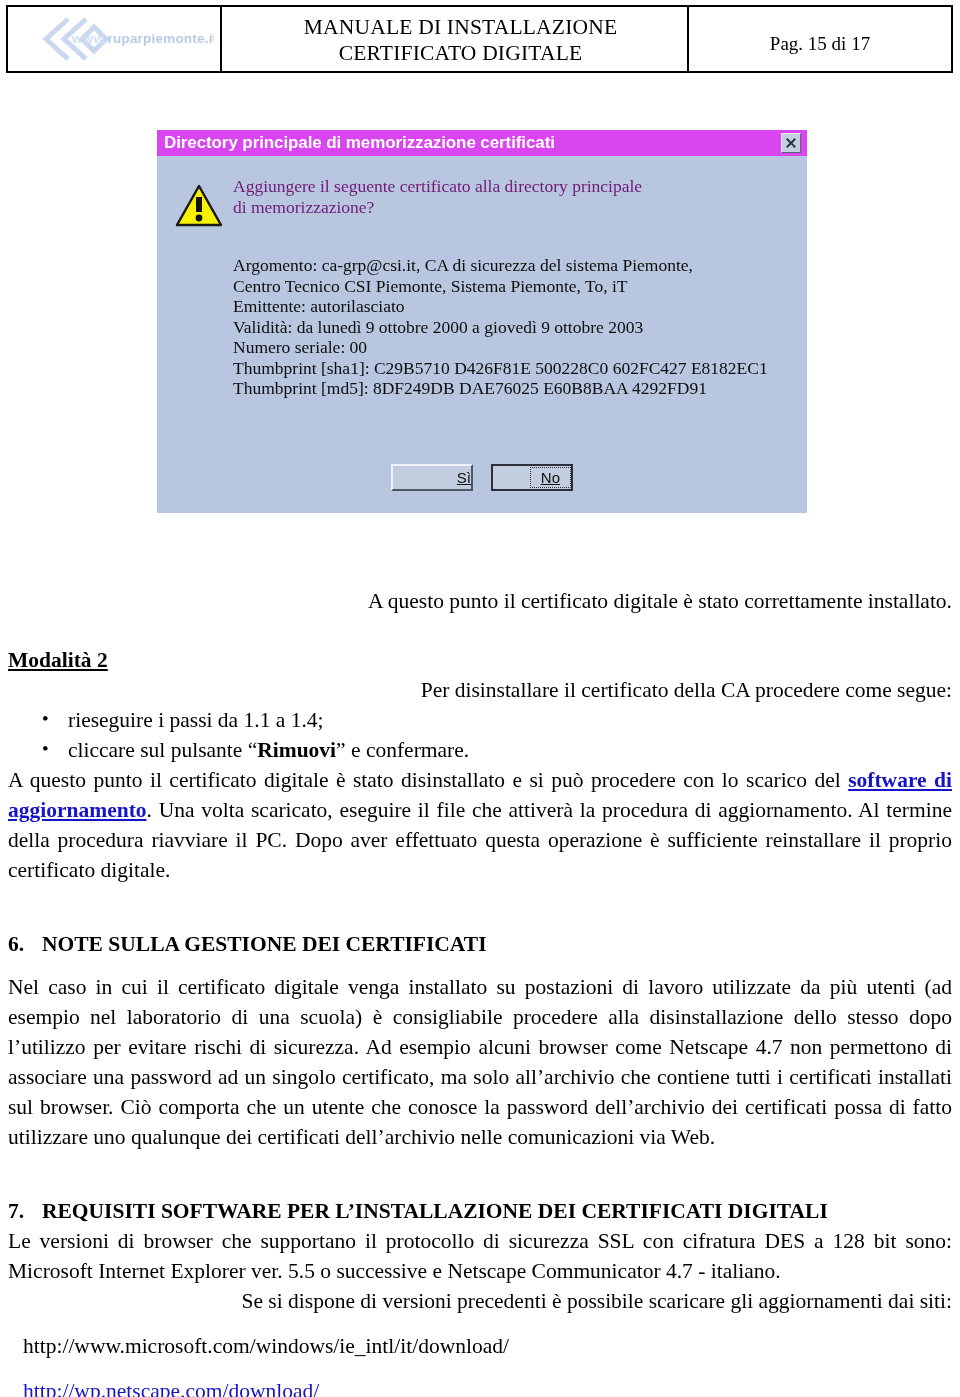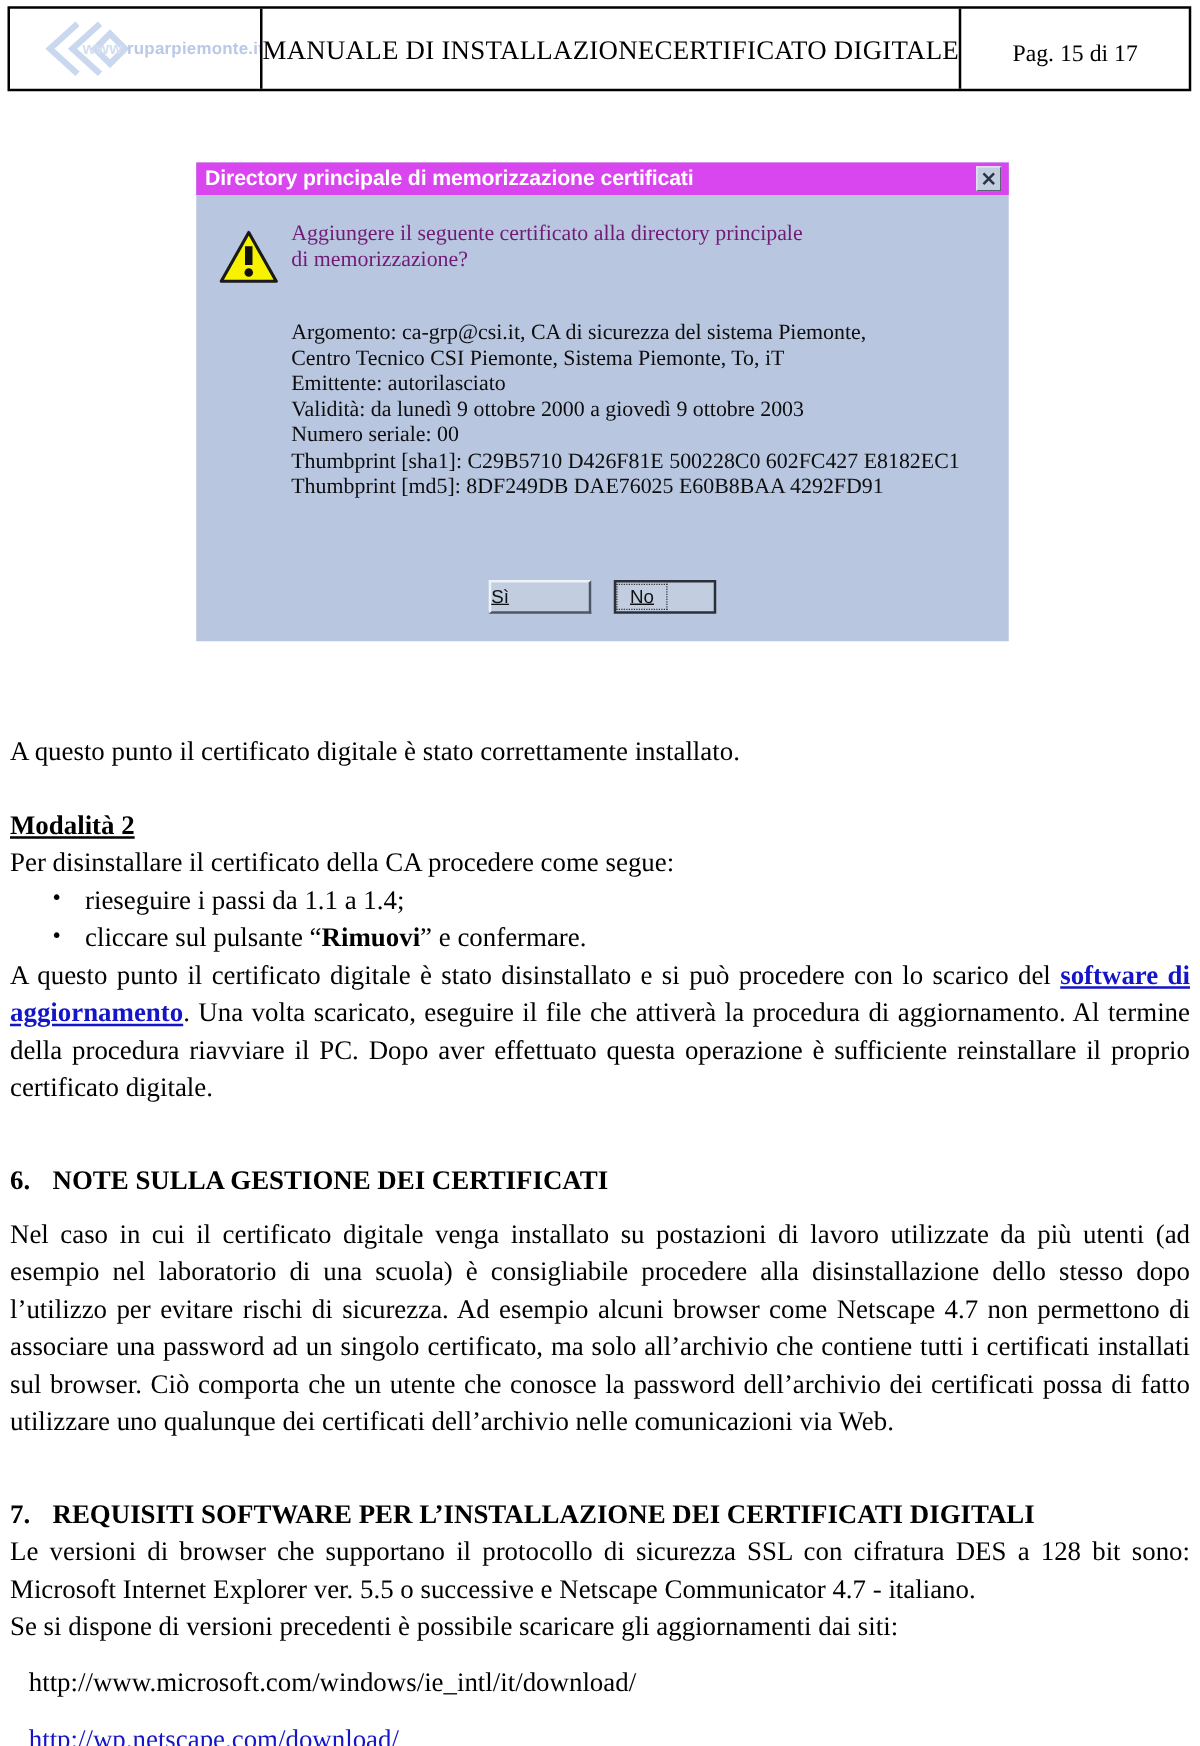--- a/index.html
+++ b/index.html
@@ -35,24 +35,25 @@
     position: relative;
     display: flex;
     align-items: center;
     justify-content: center;
   }
   .header-cell-title {
     flex: 1;
     border-right: 2px solid #000;
     box-sizing: border-box;
     display: flex;
-    flex-direction: row;
+    flex-direction: column;
     align-items: center;
     justify-content: center;
     padding-top: 1px;
+    margin-left: 12px;
   }
   .header-cell-page {
     width: 262px;
     box-sizing: border-box;
     display: flex;
     align-items: flex-start;
     justify-content: center;
     padding-top: 10px;
   }
   .hdr-title-line {
@@ -198,21 +199,21 @@
     background: #c2cde0;
     border-top: 2px solid #eef2f8;
     border-left: 2px solid #eef2f8;
     border-right: 2px solid #4e5766;
     border-bottom: 2px solid #4e5766;
     font-family: "Liberation Sans", sans-serif;
     font-size: 15px;
     color: #111;
     display: flex;
     align-items: center;
-    justify-content: flex-start;
+    justify-content: flex-end;
     box-sizing: border-box;
     padding: 0;
   }
   .dlg-btn.focused {
     border: 2px solid #2a2f3a;
     position: relative;
   }
   .dlg-btn.focused .btn-inner {
     border: 1px dotted #333;
     padding: 1px 10px;
@@ -226,21 +227,21 @@
     left: 8px;
     top: 586px;
     width: 944px;
     font-size: 21.5px;
     line-height: 30px;
   }
   .p {
     margin: 0;
     text-align: justify;
   }
-  .p.left { text-align: left; }
+  .p.left { text-align: right; }
   .spacer-sm { height: 13px; }
   .spacer-md { height: 30px; }
   .spacer-lg { height: 44px; }
 
   h3.mod-head {
     margin: 0;
     font-size: 21.5px;
     line-height: 29px;
     font-weight: bold;
     text-decoration: underline;

